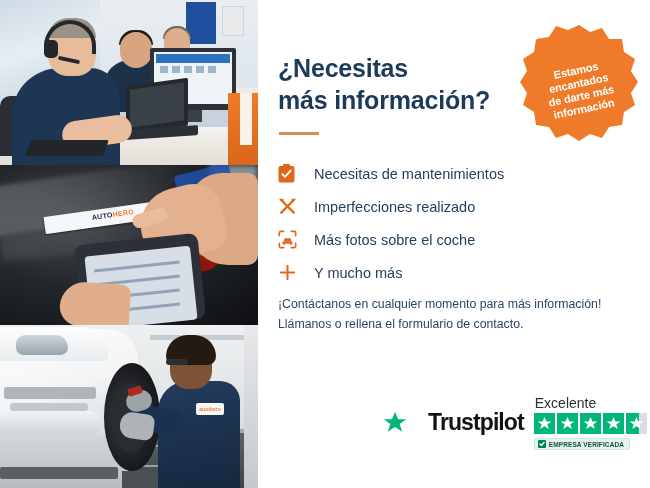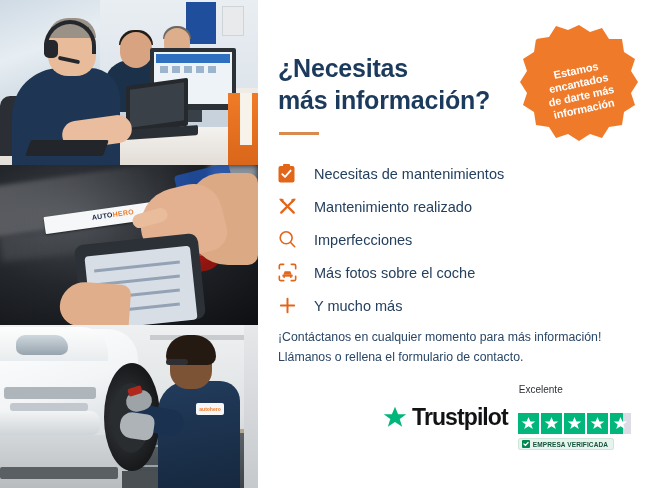--- a/index.html
+++ b/index.html
@@ -257,29 +257,29 @@
     font-size: 12.3px;
     line-height: 1.62;
   }
 
   
   .trust {
     position: absolute;
     left: 124px; bottom: 38px;
     display: flex; align-items: center; gap: 10px;
   }
-  .tp-logo { display:flex; align-items:center; gap:4px; }
+  .tp-logo { display:flex; align-items:center; gap:20px; }
   .tp-word {
     color: #111315; font-size: 23px; font-weight: bold;
     letter-spacing: -0.9px;
   }
   .tp-right { display:flex; flex-direction:column; align-items:flex-start; }
   .tp-excelente {
-    color: #2c3136; font-size: 10px;
-    margin: 0 0 18px 1px; font-weight: normal;
+    color: #2c3136; font-size: 14px;
+    margin: 0 0 2px 1px; font-weight: normal;
   }
   .tp-stars { display:flex; gap:2px; }
   .tp-star {
     width: 21px; height: 21px; background: #00b67a;
     display:flex; align-items:center; justify-content:center;
     position: relative; overflow: hidden;
   }
   .tp-star.half { background: #dcdce6; }
   .tp-star.half .fill {
     position:absolute; left:0; top:0; width:62%; height:100%; background:#00b67a;
@@ -439,32 +439,23 @@
 
       <div class="feature">
         <span class="feature-icon">
           <svg width="19" height="19" viewBox="0 0 20 20" fill="none" stroke="#e2661a" stroke-width="2.4" stroke-linecap="round">
             <path d="M3.4 3.2 L16.6 16.4"></path>
             <path d="M16.6 3.2 L3.4 16.4"></path>
             <path d="M2.2 2.2 L5.4 2.6 L5.0 5.6 Z" fill="#e2661a" stroke-width="1"></path>
             <path d="M17.8 2.2 L14.6 2.6 L15.0 5.6 Z" fill="#e2661a" stroke-width="1"></path>
           </svg>
         </span>
-        <span class="feature-label">Mantenimiento realizado</span>
-      </div>
-
-      <div class="feature">
-        <span class="feature-icon">
-          <svg width="19" height="19" viewBox="0 0 20 20" fill="none" stroke="#e2661a" stroke-width="1.7" stroke-linecap="round">
-            <circle cx="8.6" cy="8.2" r="6.3"></circle>
-            <path d="M13.3 13.2 L17.6 17.6"></path>
-          </svg>
-        </span>
-        <span class="feature-label">Imperfecciones</span>
-      </div>
+        <span class="feature-label">Imperfecciones realizado</span>
+      </div>
+
 
       <div class="feature">
         <span class="feature-icon">
           <svg width="19" height="19" viewBox="0 0 20 20" fill="none" stroke="#e2661a" stroke-width="1.7" stroke-linecap="round">
             <path d="M1.4 6 V2.8 a1.4 1.4 0 0 1 1.4 -1.4 H6"></path>
             <path d="M14 1.4 h3.2 a1.4 1.4 0 0 1 1.4 1.4 V6"></path>
             <path d="M18.6 14 v3.2 a1.4 1.4 0 0 1 -1.4 1.4 H14"></path>
             <path d="M6 18.6 H2.8 a1.4 1.4 0 0 1 -1.4 -1.4 V14"></path>
             <path d="M4.6 12.3 h10.8 v2.1 H4.6 z" fill="#e2661a" stroke="none"></path>
             <path d="M5.6 12.3 L7 8.6 h6 l1.4 3.7" fill="#e2661a" stroke="none"></path>

